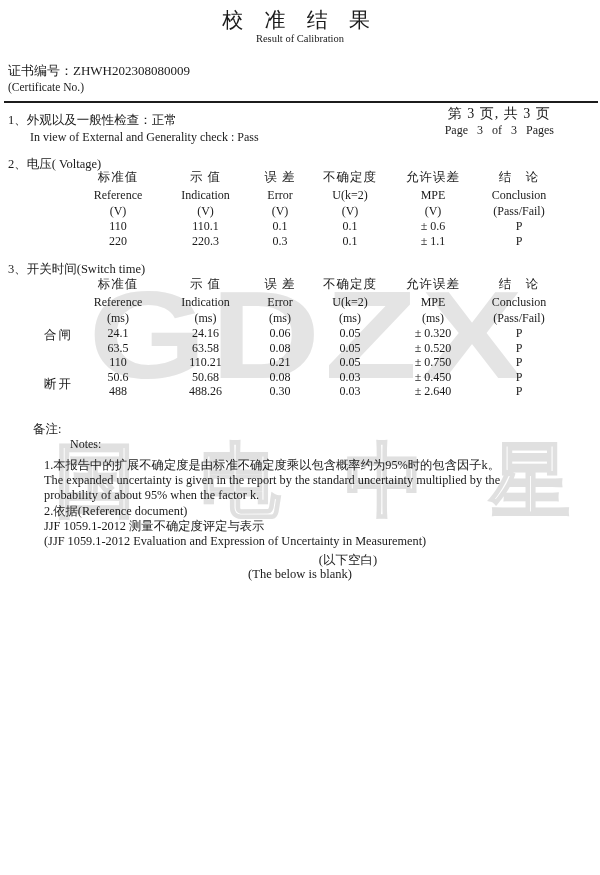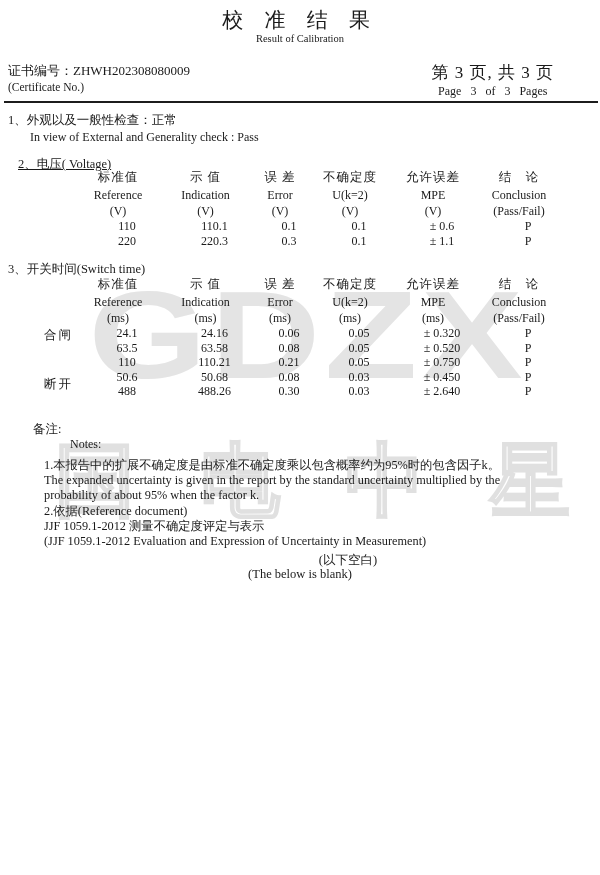--- a/index.html
+++ b/index.html
@@ -44,43 +44,43 @@
     left:0;top:6px;width:600px;text-align:center;
     font-size:21px;font-weight:normal;letter-spacing:8px;
   }
   .subtitle{
     left:0;top:33px;width:600px;text-align:center;
     font-size:10.5px;
   }
   .cert-no{left:8px;top:62px;font-size:13px;}
   .cert-no-en{left:8px;top:81px;font-size:11.5px;}
   .pageinfo{right:46px;top:61px;text-align:center;}
-  .pageinfo .cn{font-size:17px;letter-spacing:1px;}
+  .pageinfo .cn{font-size:14px;letter-spacing:1px;margin-top:44px;}
   .pageinfo .en{font-size:12px;word-spacing:6px;}
   .rule{
     left:4px;top:101px;width:594px;height:0;
     border-top:2px solid #1c1c1c;
   }
   .s1-cn{left:8px;top:112px;font-size:12.5px;}
   .s1-en{left:30px;top:130px;font-size:12px;}
   .sec-title{font-size:12.5px;}
-  .sec2{left:18px;top:156px;text-decoration:underline;}
+  .sec2{left:8px;top:156px;}
   .sec3{left:8px;top:261px;}
   
   .tbl{left:0;width:560px;}
   .tbl-voltage{top:170px;}
   .tbl-switch{top:277px;}
   .trow{
     display:grid;
     grid-template-columns:73px 90px 85px 64px 76px 90px 82px;
   }
   .trow.h-cn{height:18px;}
   .trow.h-en{height:16px;}
   .trow.h-units{height:15px;}
-  .trow.data{height:14.6px;padding-left:9px;}
+  .trow.data{height:14.6px;}
   .cell{
     text-align:center;font-size:12px;line-height:14px;
     white-space:nowrap;
   }
   .h-cn .cell{font-size:12.5px;letter-spacing:1px;}
   .grp-label{
     position:absolute;left:0;width:73px;text-align:right;
     font-size:12.5px;letter-spacing:2px;
   }
   .grp-close{top:50px;}

